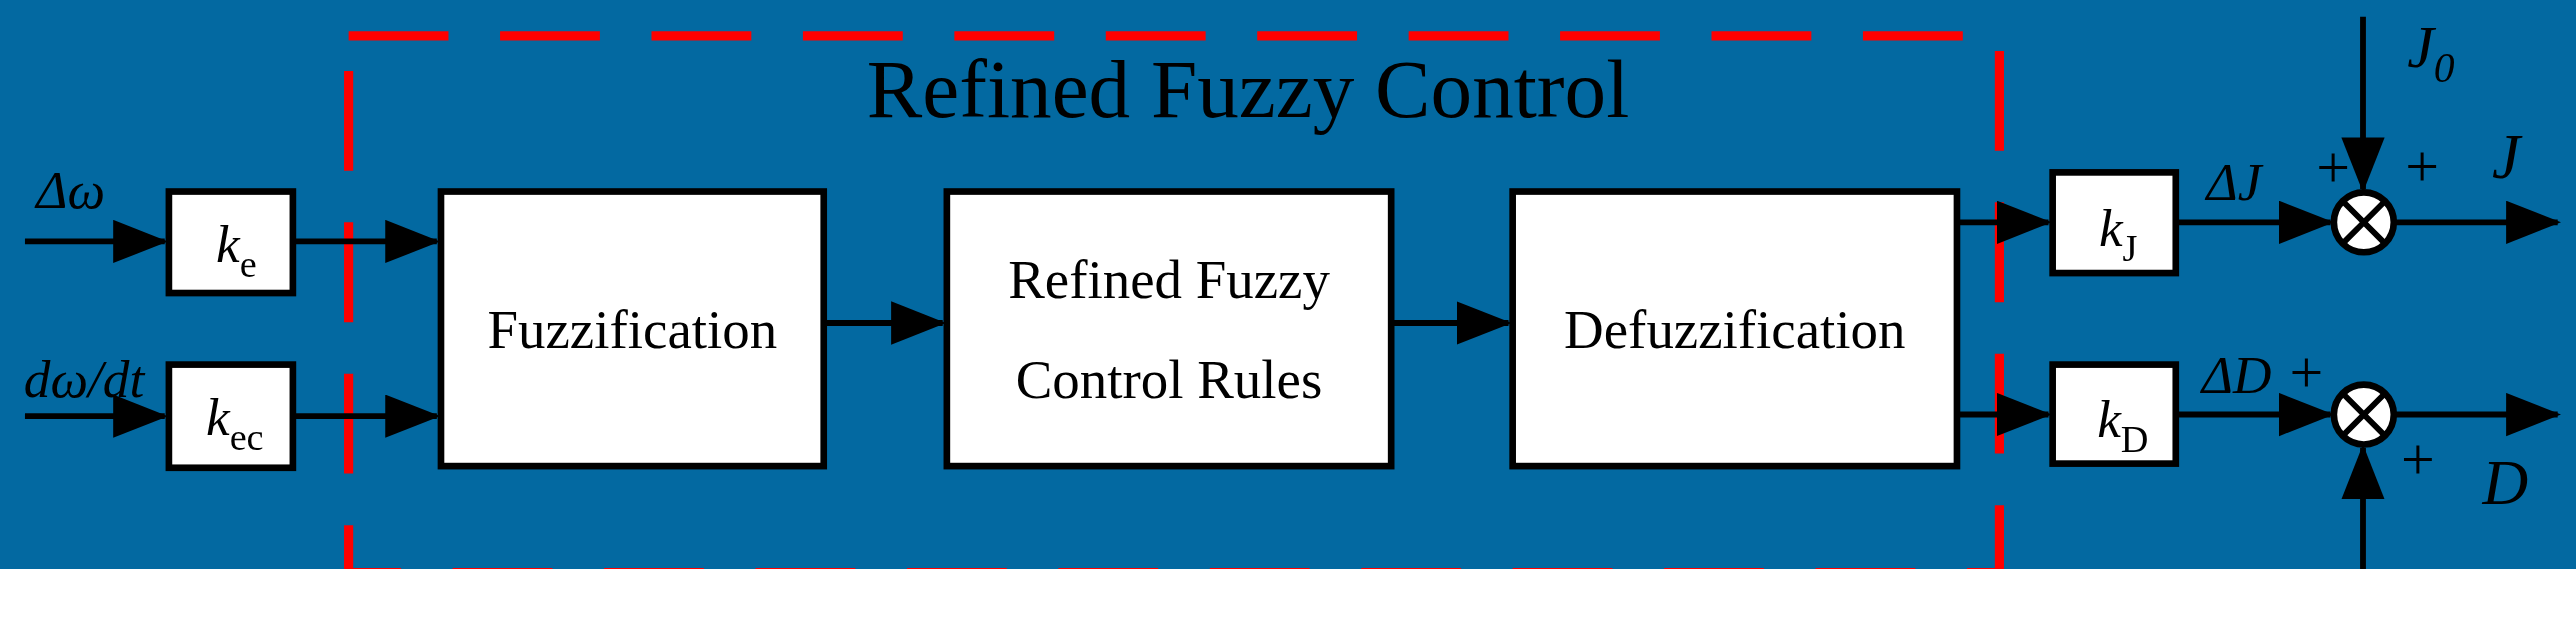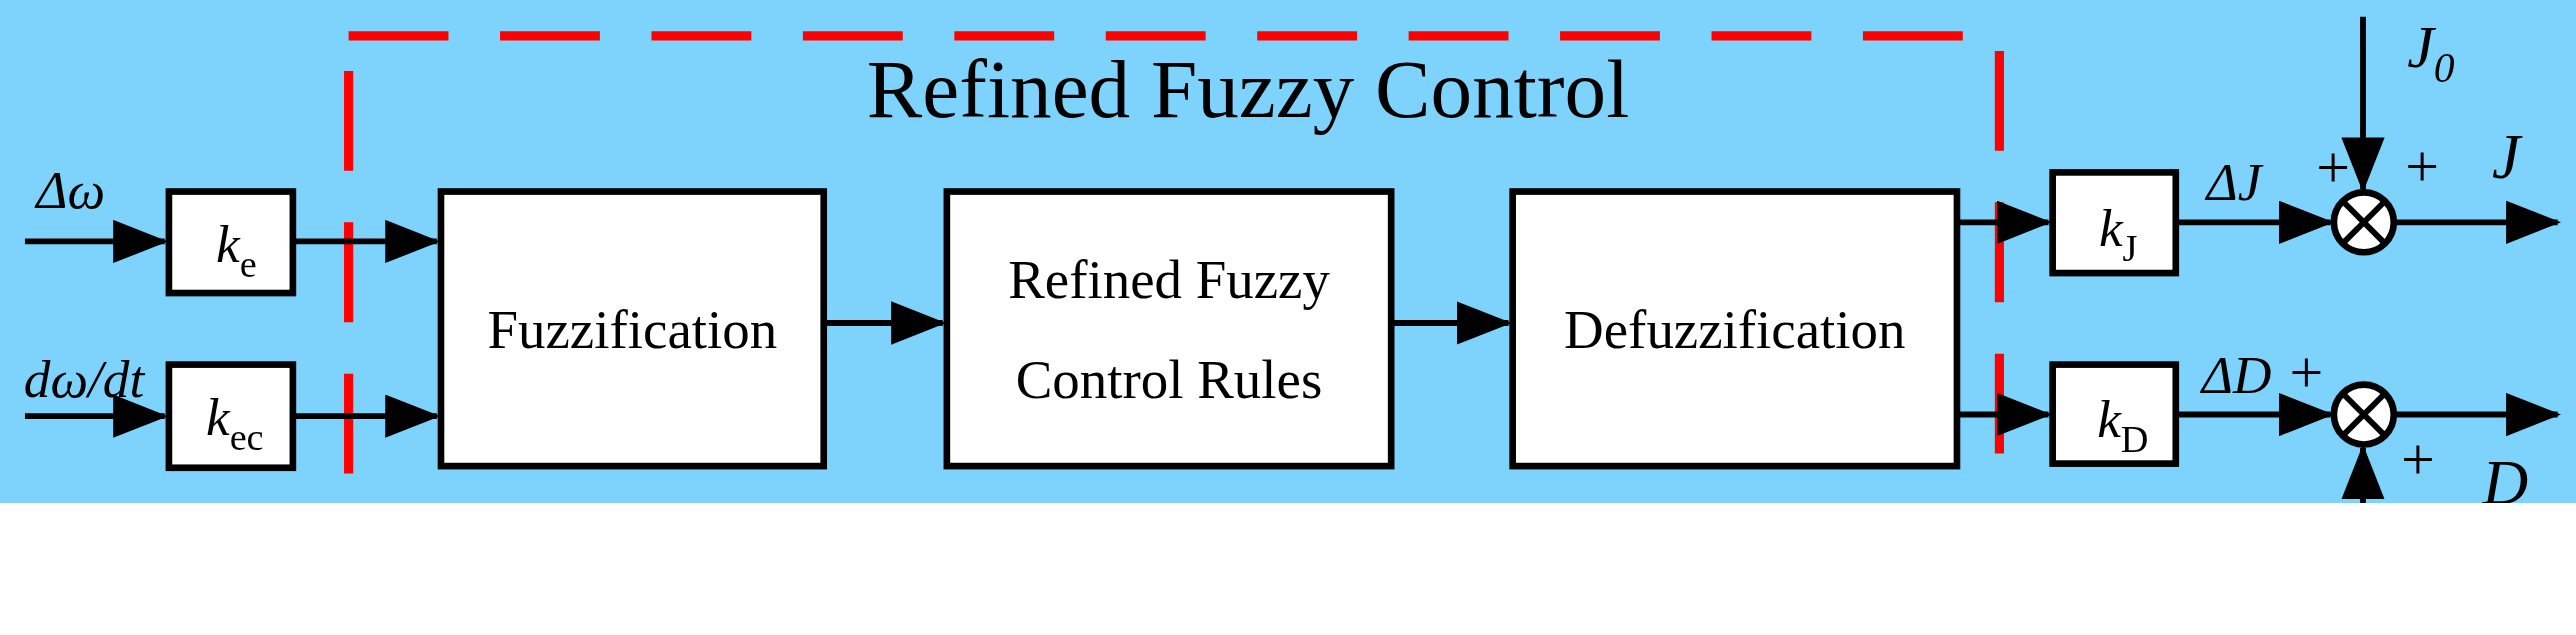--- a/index.html
+++ b/index.html
@@ -3,22 +3,22 @@
 <meta charset="utf-8">
 <style>
   html, body {
     margin: 0;
     padding: 0;
     background: #ffffff;
   }
   .stage {
     position: relative;
     width: 2576px;
-    height: 503px;
-    background: #7dd3fc;
+    height: 569px;
+    background: #0369a1;
     overflow: hidden;
   }
   svg {
     display: block;
   }
   svg text {
     font-family: "Liberation Serif", "DejaVu Serif", serif;
     fill: #000000;
   }
   .title-text {

